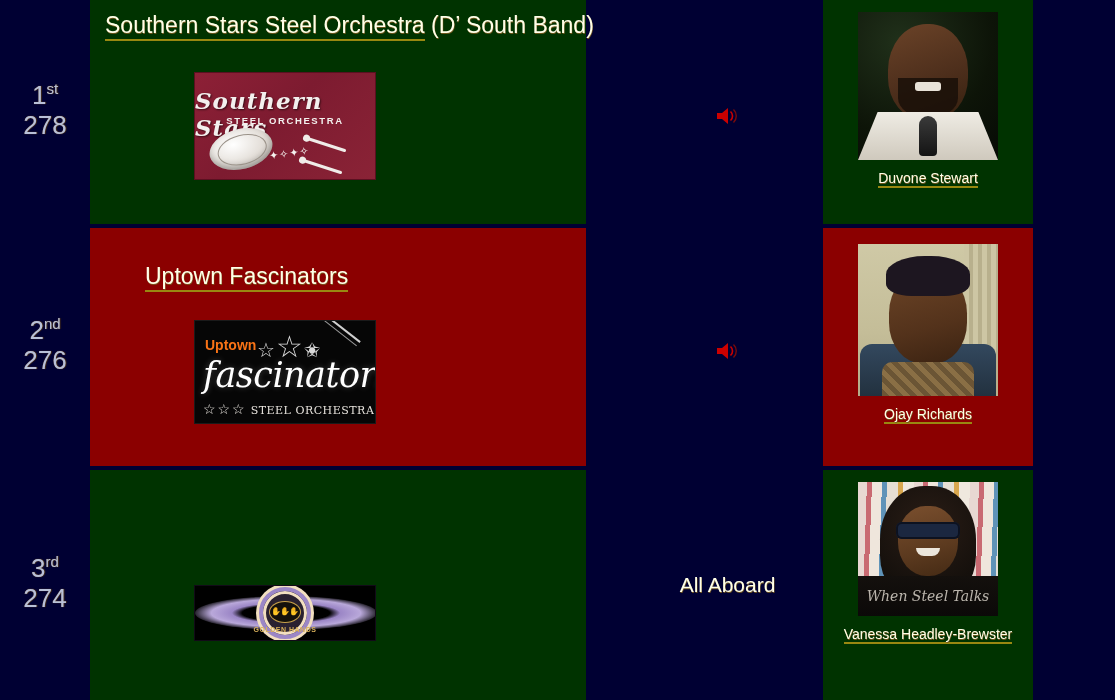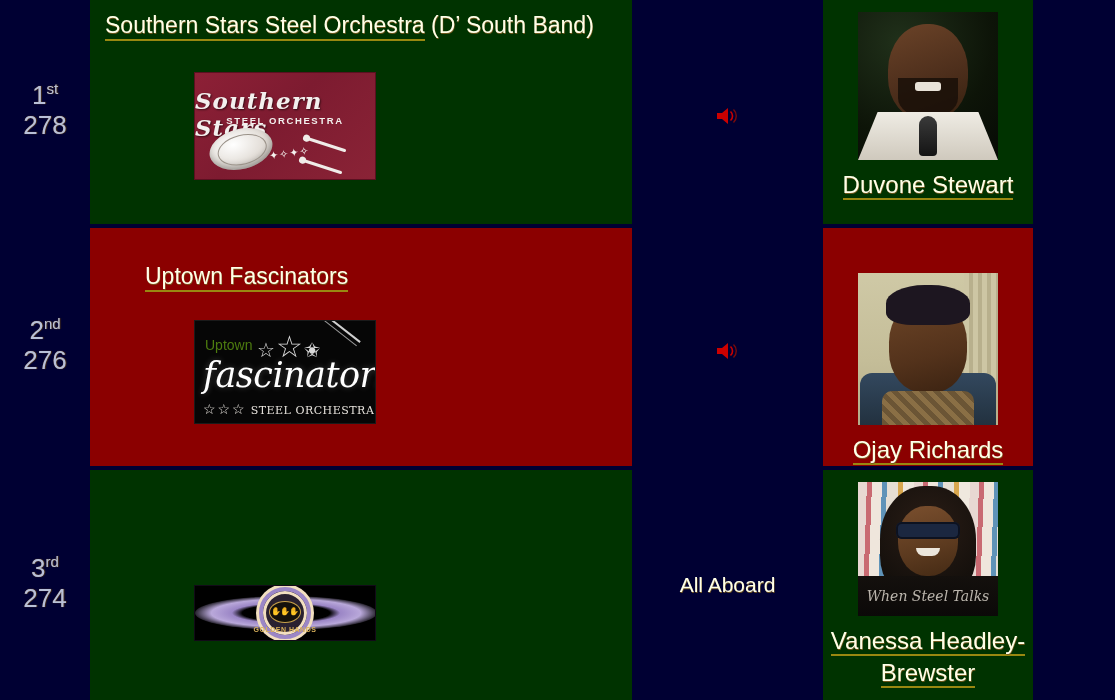--- a/index.html
+++ b/index.html
@@ -56,21 +56,21 @@
   .rank-score {
     font-size: 26px;
     line-height: 1.25;
   }
 
   
   .band-panel {
     position: absolute;
     left: 90px;
     top: 0;
-    width: 542px;
+    width: 496px;
     height: 100%;
   }
   .panel-green { background: #003300; }
   .panel-red   { background: #8B0000; }
 
   .band-name {
     position: absolute;
     left: 15px;
     font-size: 23px;
     color: #FFFFE8;
@@ -160,21 +160,21 @@
   
   .logo-uf {
     top: 320px;
     width: 182px;
     height: 104px;
     background: #060606;
     border: 1px solid #1a1a1a;
   }
   .uf-top {
     position:absolute; left:10px; top:16px;
-    color:#4d7c0f; font-size:14px; font-weight:normal;
+    color:#f97316; font-size:14px; font-weight:bold;
   }
   .uf-stars {
     position:absolute; left:62px; top:8px;
     color:#d8d8d8; font-size:20px; letter-spacing:1px;
   }
   .uf-stars .big { font-size: 30px; }
   .uf-streak {
     position:absolute; left:124px; top:6px;
     width:46px; height:2px; background:#cfcfcf;
     transform: rotate(38deg);
@@ -281,37 +281,37 @@
     position: absolute;
     left: 823px;
     top: 0;
     width: 210px;
     height: 100%;
     display: flex;
     flex-direction: column;
     align-items: center;
   }
   .r1 .arr-panel { justify-content: flex-start; padding-top: 12px; }
-  .r2 .arr-panel { justify-content: flex-end; padding-top: 16px; }
+  .r2 .arr-panel { justify-content: flex-start; padding-top: 16px; }
   .r3 .arr-panel { justify-content: flex-start; padding-top: 12px; }
 
   .arr-photo {
     width: 140px;
     height: 148px;
     position: relative;
     overflow: hidden;
     background: #111;
   }
   .arr-photo.p2 { height: 152px; }
   .arr-photo.p3 { height: 134px; }
 
   .arr-name {
     margin-top: 9px;
     text-align: center;
-    font-size: 24px;
+    font-size: 14px;
     line-height: 1.35;
     color: #FFFFE8;
     text-shadow: 0.5px 0.5px 0px rgba(120,90,30,0.9);
     max-width: 200px;
   }
   .arr-name .linked {
     border-bottom: 2px solid #998811;
     display: inline;
     box-decoration-break: clone;
     -webkit-box-decoration-break: clone;

